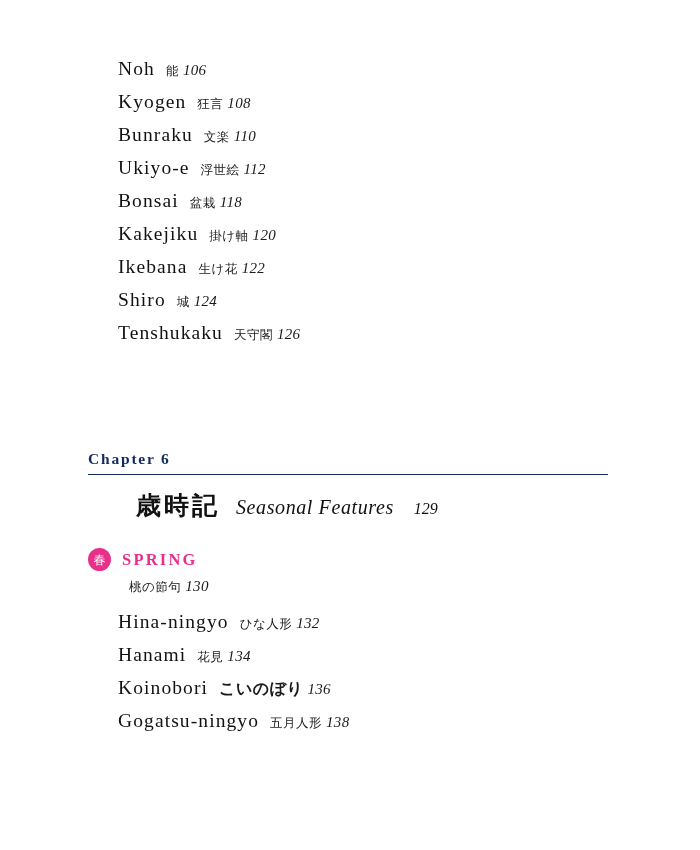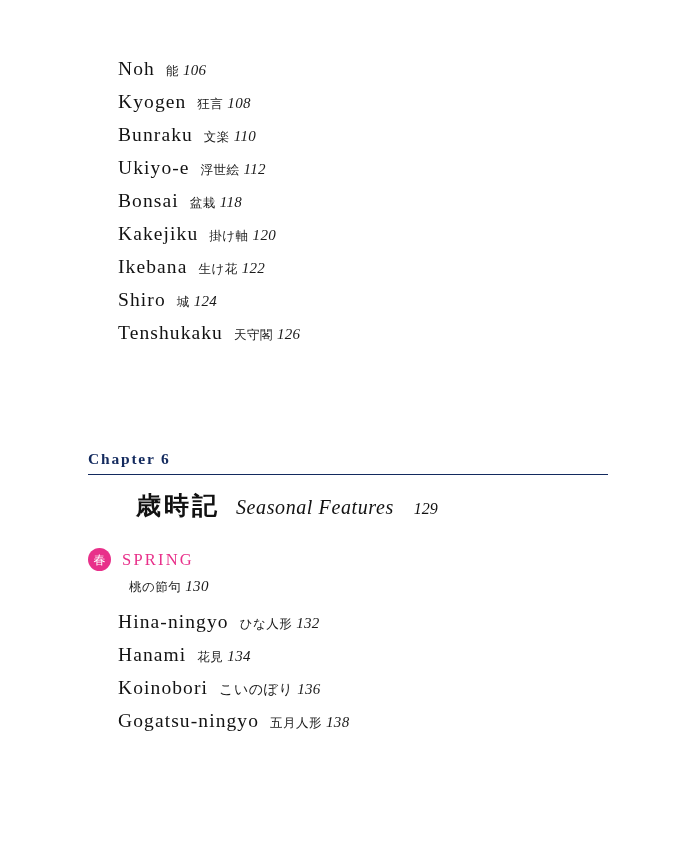--- a/index.html
+++ b/index.html
@@ -42,21 +42,22 @@
     color: #121212;
   }
   .entry .kana {
     font-family: "DejaVu Sans", sans-serif;
     font-size: 12.5px;
     color: #1a1a1a;
     margin-left: 11px;
     letter-spacing: 0.5px;
   }
   .entry .kana.small {
-    font-size: 14px;
+    font-size: 16px;
+    font-weight: bold;
   }
   .entry .page-num {
     font-family: "Liberation Serif", serif;
     font-style: italic;
     font-size: 15px;
     color: #1a1a1a;
     margin-left: 4px;
     letter-spacing: 0.3px;
   }
 
@@ -127,21 +128,21 @@
     font-family: "DejaVu Sans", sans-serif;
     font-size: 12px;
     display: flex;
     align-items: center;
     justify-content: center;
     line-height: 1;
   }
   .season-name {
     margin-left: 11px;
     font-family: "Liberation Serif", serif;
-    font-weight: normal;
+    font-weight: bold;
     font-size: 16.5px;
     letter-spacing: 2.2px;
     color: #e8308a;
     text-align: center;
   }
 
   
   .entry-list-2 {
     position: absolute;
     left: 118px;

